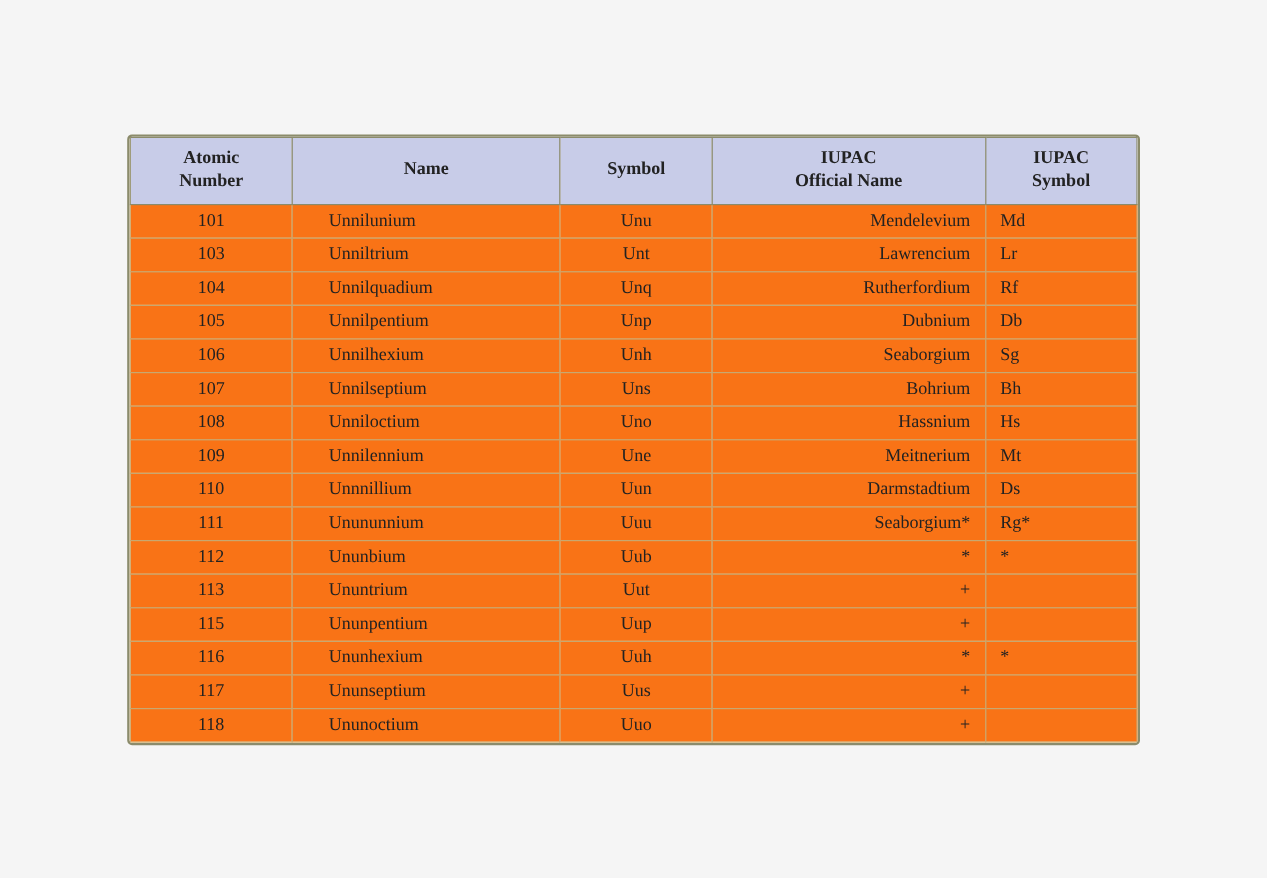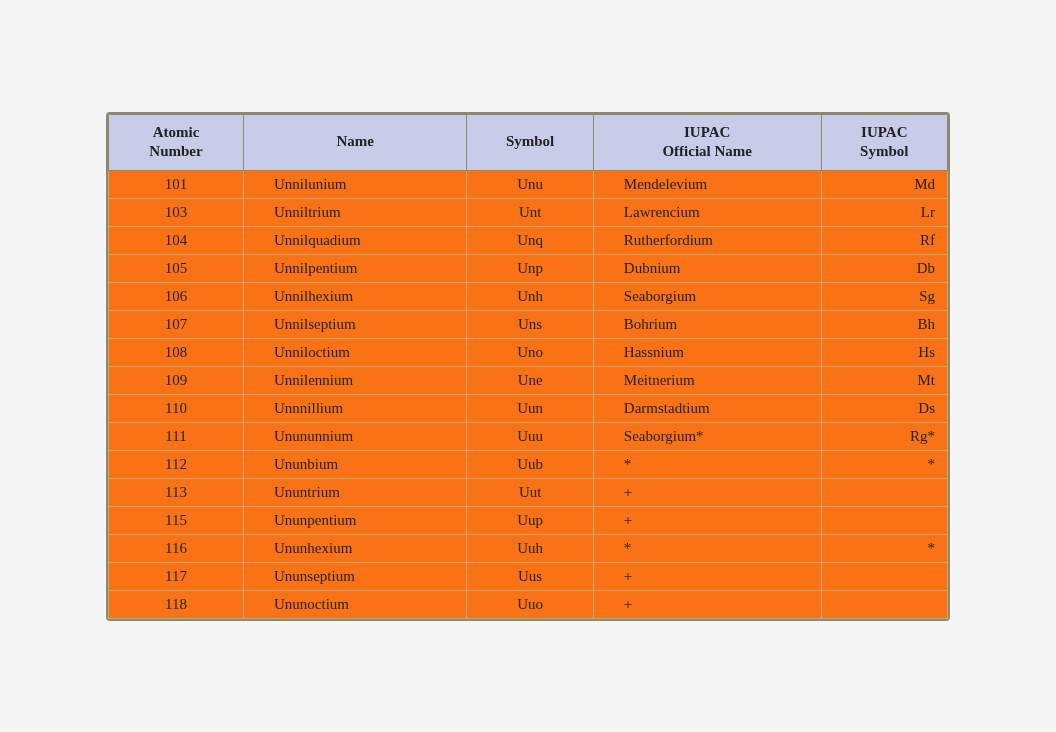--- a/index.html
+++ b/index.html
@@ -63,26 +63,26 @@
     tbody td:nth-child(2) {
       text-align: left;
       padding-left: 30px;
     }
 
     tbody td:nth-child(3) {
       text-align: center;
     }
 
     tbody td:nth-child(4) {
+      text-align: right;
+      padding-left: 30px;
+    }
+
+    tbody td:nth-child(5) {
       text-align: left;
-      padding-left: 30px;
-    }
-
-    tbody td:nth-child(5) {
-      text-align: right;
     }
   </style>
 </head>
 <body>
 
 <div class="table-wrapper">
   <table>
     <thead>
       <tr>
         <th>Atomic<br>Number</th>

